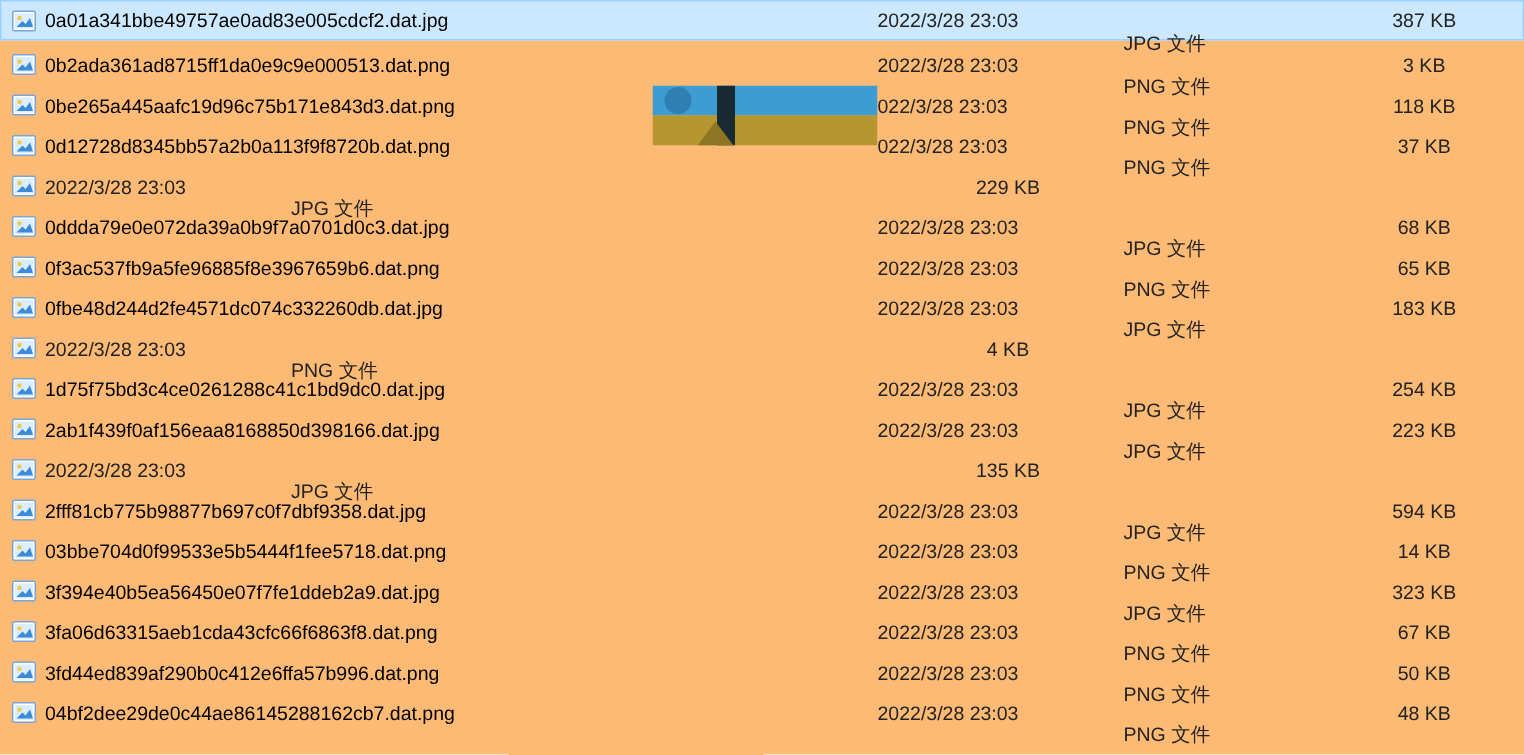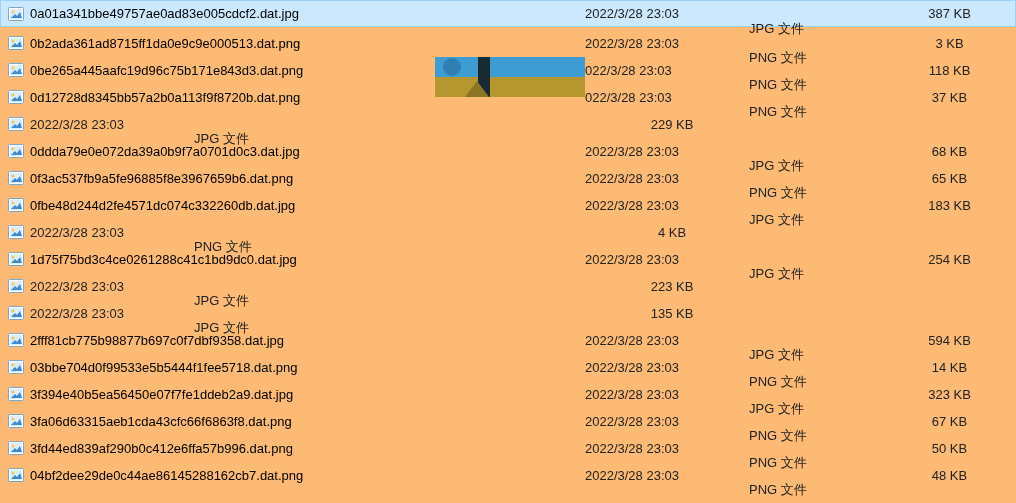--- a/index.html
+++ b/index.html
@@ -197,20 +197,21 @@
     </div>
     <div class="row">
       <span class="icon">
         <svg viewBox="0 0 16 16">
           <rect x="0.5" y="1.5" width="15" height="13" rx="1" fill="#fff" stroke="#7aa6d6"></rect>
           <rect x="2" y="3" width="12" height="10" fill="#dbeeff"></rect>
           <circle cx="5" cy="6" r="1.5" fill="#f2c94c"></circle>
           <path d="M3 12 L7 8 L9 10 L12 6 L14 12 Z" fill="#3d8bd6"></path>
         </svg>
       </span>
+      <span class="col-name">2ab1f439f0af156eaa8168850d398166.dat.jpg</span>
       <span class="col-date">2022/3/28 23:03</span>
       <span class="col-type">JPG 文件</span>
       <span class="col-size">223 KB</span>
     </div>
     <div class="row">
       <span class="icon">
         <svg viewBox="0 0 16 16">
           <rect x="0.5" y="1.5" width="15" height="13" rx="1" fill="#fff" stroke="#7aa6d6"></rect>
           <rect x="2" y="3" width="12" height="10" fill="#dbeeff"></rect>
           <circle cx="5" cy="6" r="1.5" fill="#f2c94c"></circle>

